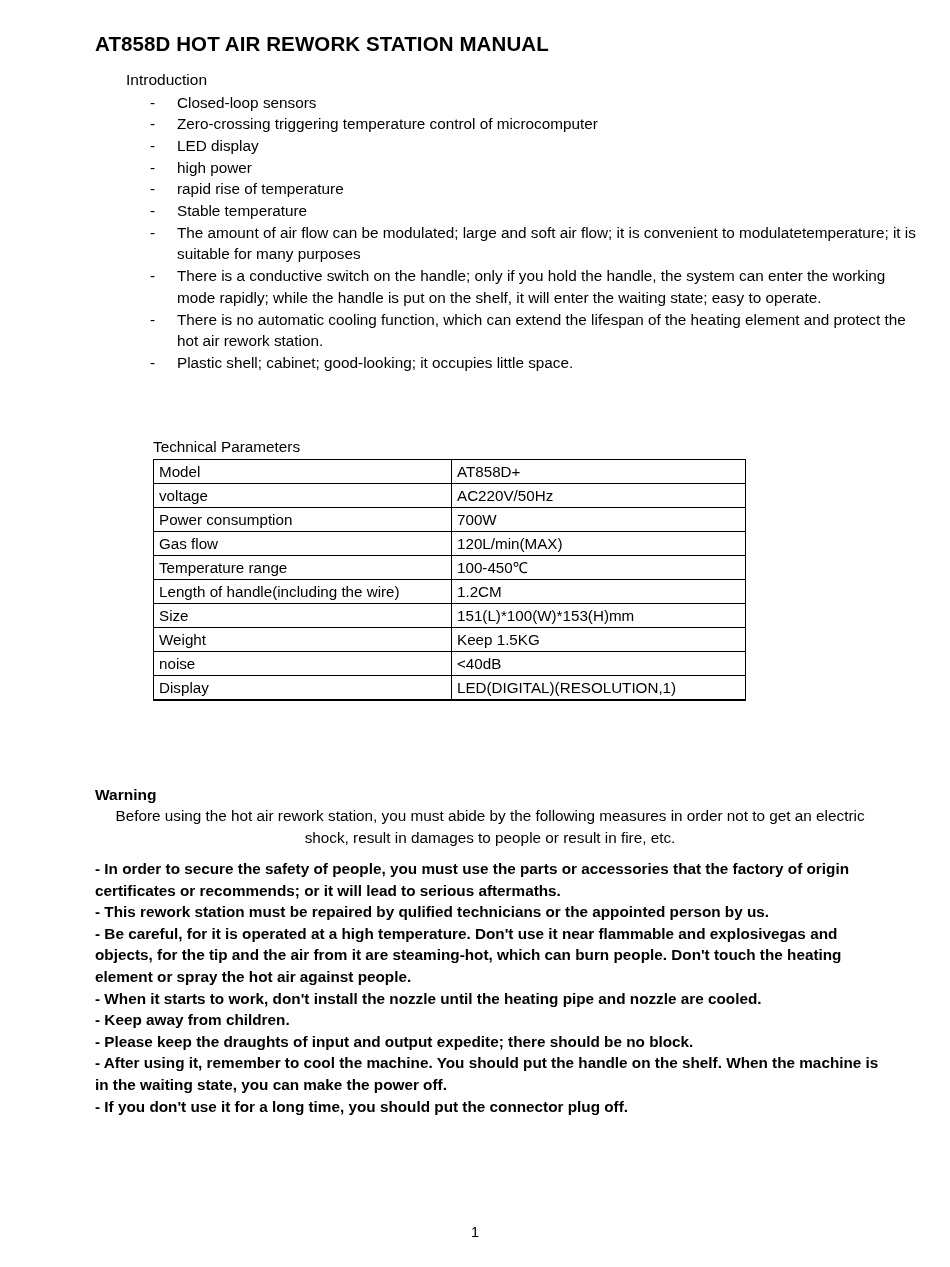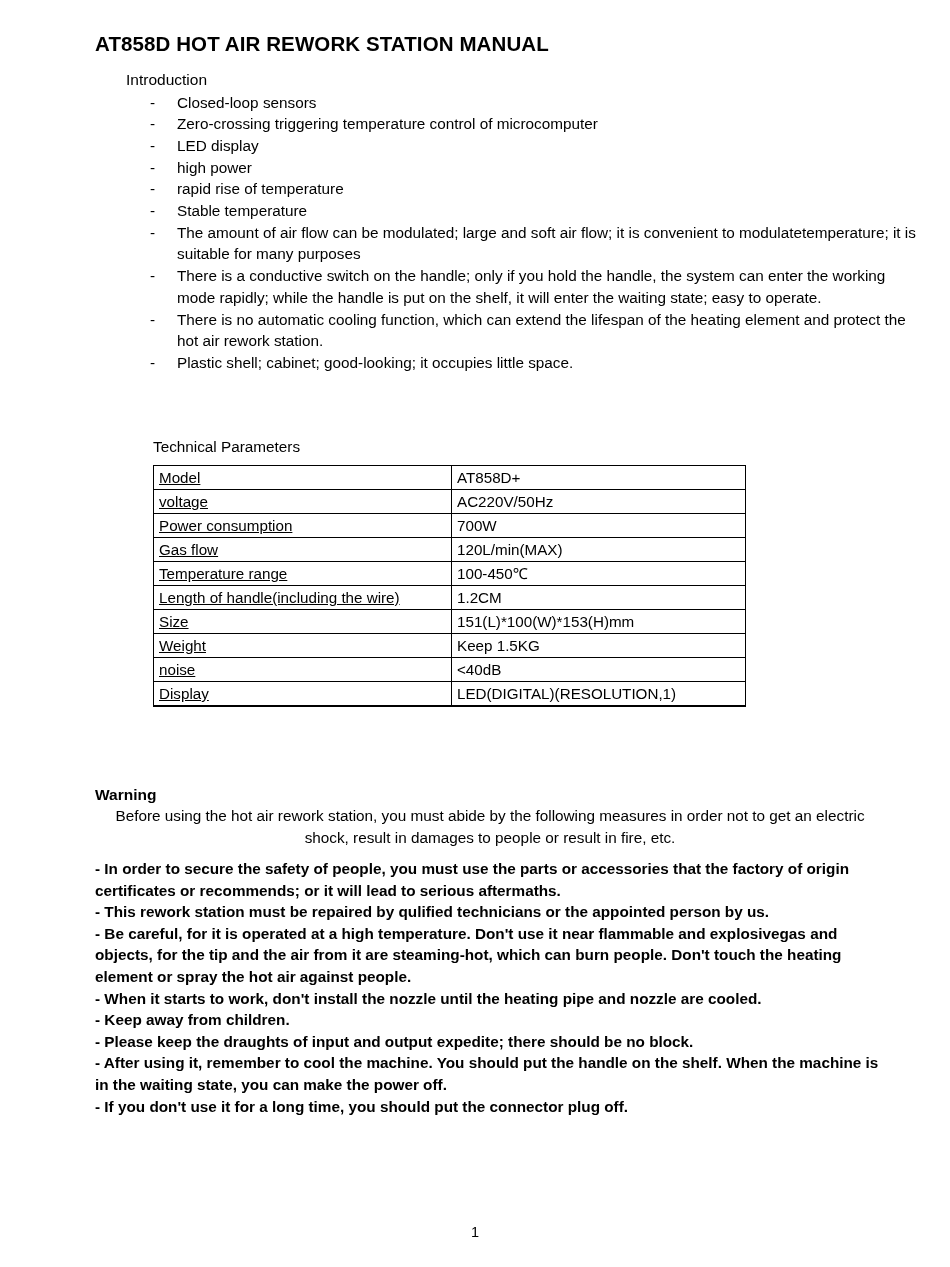--- a/index.html
+++ b/index.html
@@ -69,40 +69,40 @@
   
   .tech-wrap {
     position: absolute;
     left: 153px;
     top: 437px;
     width: 580px;
   }
   .tech-caption {
     font-size: 15.3px;
     line-height: 20px;
-    margin-bottom: 8px;
+    margin-bottom: 2px;
   }
   table.spec-table {
     border-collapse: collapse;
     width: 580px;
     table-layout: fixed;
     border: 1px solid #000000;
     border-bottom-width: 2px;
   }
   table.spec-table td {
     border: 1px solid #000000;
     padding: 2px 0 2px 5px;
     font-size: 15.2px;
     line-height: 19px;
     height: 19px;
     vertical-align: middle;
     overflow: hidden;
     white-space: nowrap;
   }
-  td.spec-label { width: 292px; text-decoration: underline; }
+  td.spec-label { width: 292px; }
   td.spec-value { width: 288px; }
 
   
   .warning-block {
     position: absolute;
     left: 95px;
     top: 784px;
     width: 790px;
   }
   .warning-heading {

